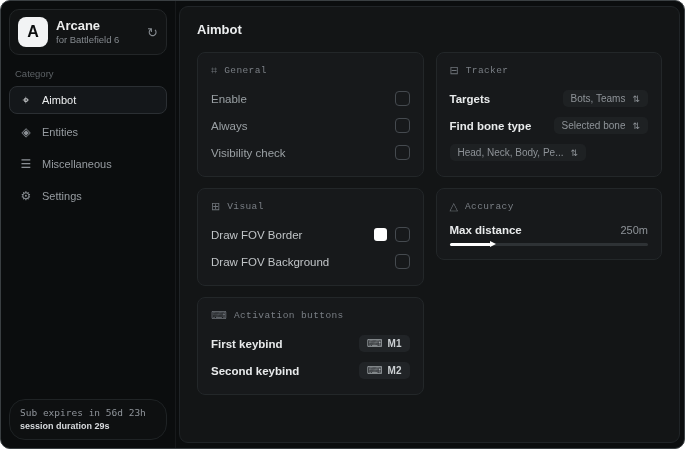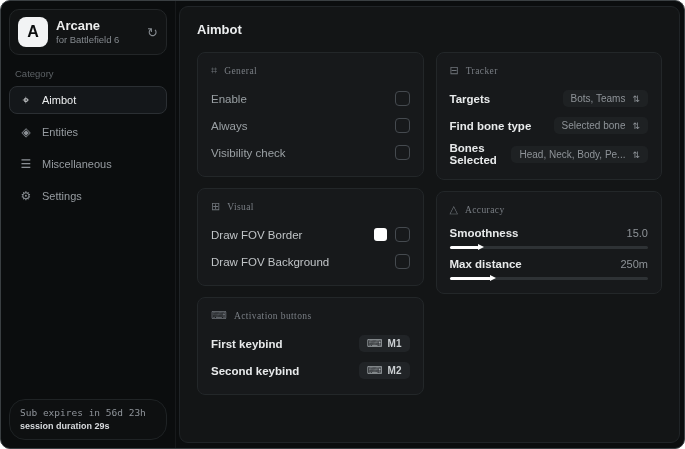--- a/index.html
+++ b/index.html
@@ -36,21 +36,21 @@
   .panel {
     flex:1; margin:5px 4px 5px 3px; background:#131516; border:1px solid #202427;
     border-radius:9px; padding:15px 17px; overflow:hidden;
   }
   .page-title { font-size:13px; font-weight:bold; color:#eceeef; margin-bottom:15px; }
   .columns { display:flex; gap:12px; align-items:flex-start; }
   .col { flex:1; display:flex; flex-direction:column; gap:11px; }
   .card { background:#17191b; border:1px solid #232729; border-radius:8px; padding:11px 13px 13px; }
   .card-head { display:flex; align-items:center; gap:7px; margin-bottom:11px; }
   .card-head .cicon { font-size:11px; color:#6f747a; }
-  .card-head .ctitle { font-family:Liberation Serif, serif; font-size:9.5px; letter-spacing:0.4px; color:#7a7f85; }
+  .card-head .ctitle { font-family:Liberation Mono, monospace; font-size:9.5px; letter-spacing:0.4px; color:#7a7f85; }
   .row { display:flex; align-items:center; justify-content:space-between; min-height:21px; margin-top:6px; }
   .row:first-of-type { margin-top:0; }
   .lbl-dim { font-size:11.5px; color:#9aa0a4; }
   .lbl-mid { font-size:11.5px; color:#c0c4c7; }
   .lbl-strong { font-size:11.5px; font-weight:bold; color:#e8eaeb; }
   .checkbox { width:15px; height:15px; border:1.5px solid #454a4f; border-radius:4px; background:transparent; }
   .row-right { display:flex; align-items:center; gap:8px; }
   .swatch { width:13px; height:13px; border-radius:3px; }
   .pill { display:flex; align-items:center; gap:5px; background:#212427; border-radius:5px; padding:2px 8px; }
   .pill .kicon { font-size:11px; color:#9ea3a7; }
@@ -190,46 +190,34 @@
             </div>
           </div>
           <div class="row">
             <span class="lbl-strong">Find bone type</span>
             <div class="dropdown">
               <span class="dtext">Selected bone</span>
               <span class="dicon">⇅</span>
             </div>
           </div>
           <div class="row">
-            <span class="lbl-strong">Bones Selected</span>
             <div class="dropdown">
               <span class="dtext">Head, Neck, Body, Pe...</span>
               <span class="dicon">⇅</span>
             </div>
           </div>
         </div>
 
         <div class="card">
           <div class="card-head">
             <span class="cicon">△</span>
             <span class="ctitle">Accuracy</span>
           </div>
 
 
-          <div class="slider-block">
-            <div class="slider-top">
-              <span class="lbl-strong">Smoothness</span>
-              <span class="slider-val">15.0</span>
-            </div>
-            <div class="track">
-              <div class="fill" style="width:15%">
-                  <div class="thumb"></div>
-                </div>
-            </div>
-          </div>
 
           <div class="slider-block">
             <div class="slider-top">
               <span class="lbl-strong">Max distance</span>
               <span class="slider-val">250m</span>
             </div>
             <div class="track">
               <div class="fill" style="width:21%">
                   <div class="thumb"></div>
                 </div>

